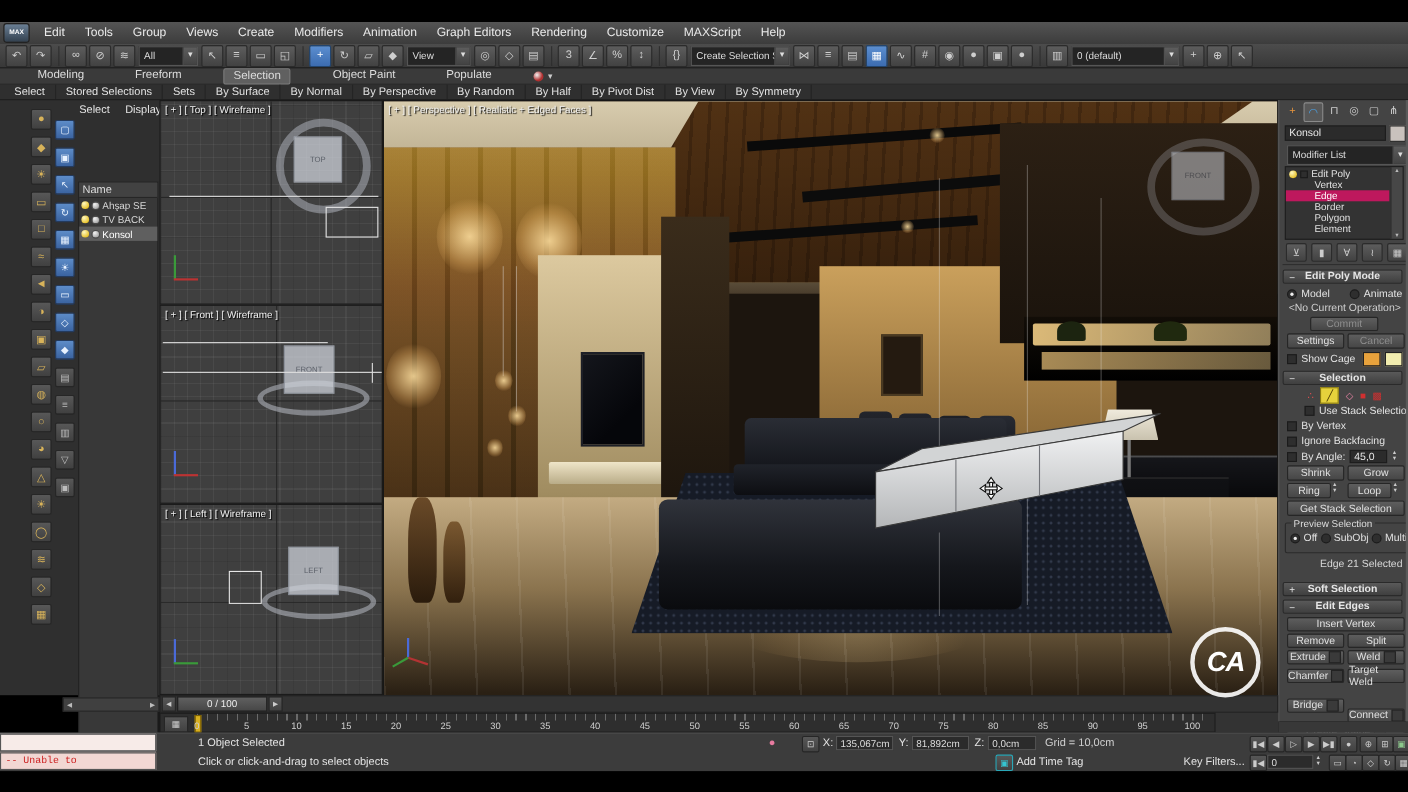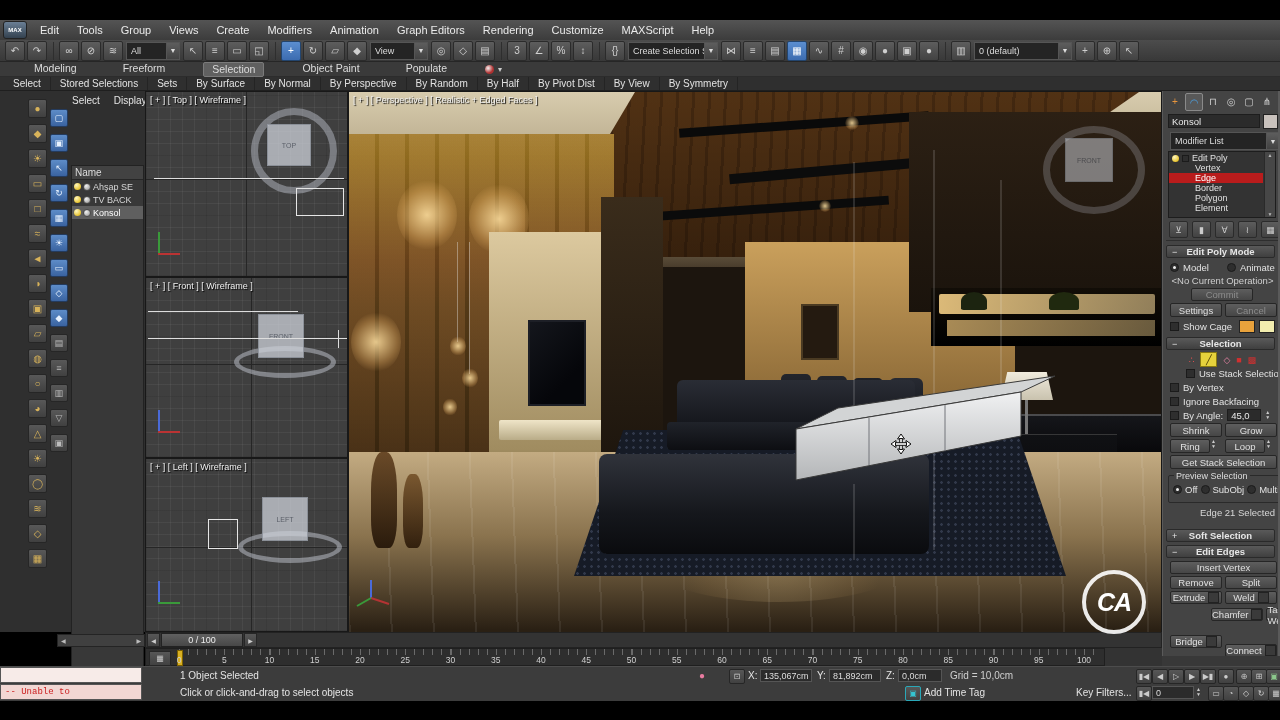--- a/index.html
+++ b/index.html
@@ -88,21 +88,21 @@
   .ro-pm{position:absolute;left:5px;font-weight:normal;font-size:9px;}
   .btn{background:linear-gradient(#5e5e5e,#464646);border:1px solid #262626;border-radius:2px;color:#e0e0e0;
        font-size:9.5px;display:flex;align-items:center;justify-content:center;box-sizing:border-box;}
   .btn.dis{color:#8d8d8d;}
   .cb{width:9px;height:9px;background:#2e2e2e;border:1px solid #1b1b1b;flex:0 0 auto;box-sizing:border-box;}
   .rb{width:9px;height:9px;border-radius:50%;background:#2e2e2e;border:1px solid #1b1b1b;flex:0 0 auto;box-sizing:border-box;position:relative;}
   .rb.sel::after{content:"";position:absolute;left:2px;top:2px;width:3px;height:3px;border-radius:50%;background:#eee;}
   .cprow{position:absolute;left:7px;width:105px;display:flex;align-items:center;gap:4px;font-size:9.5px;color:#e2e2e2;}
   .stkrow{height:10px;display:flex;align-items:center;gap:3px;font-size:9px;color:#e0e0e0;padding-left:3px;}
   .stkrow.sub{padding-left:26px;}
-  .stkrow.sel{background:#b91c1c;color:#fff;}
+  .stkrow.sel{background:#be185d;color:#fff;}
   .spin{display:flex;flex-direction:column;justify-content:center;font-size:5px;line-height:5px;color:#ccc;width:9px;}
   .setbox{width:9px;height:9px;background:#3a3a3a;border:1px solid #222;flex:0 0 auto;}
   
   #timeslider{left:145px;top:632px;width:1017px;height:16px;background:#333;border:1px solid #222;box-sizing:border-box;display:flex;align-items:center;}
   .ts-arrow{width:11px;height:12px;background:linear-gradient(#575757,#414141);border:1px solid #262626;
             color:#ccc;font-size:6px;display:flex;align-items:center;justify-content:center;margin:0 1px;}
   #ts-handle{width:80px;height:12px;background:linear-gradient(#606060,#474747);border:1px solid #222;
              color:#eee;font-size:9px;display:flex;align-items:center;justify-content:center;}
   #trackbar{left:145px;top:648px;width:960px;height:18px;background:#2e2e2e;border:1px solid #1f1f1f;box-sizing:border-box;}
   #tb-icon{position:absolute;left:3px;top:2px;width:20px;height:13px;background:linear-gradient(#575757,#414141);
@@ -596,21 +596,21 @@
           <div class="btn" style="height: 13px; flex: 1 1 0%;">
             <span>Extrude</span>
             <span class="setbox" style="margin-left: 3px;"></span>
           </div>
           <div class="btn" style="height: 13px; flex: 1 1 0%;">
             <span>Weld</span>
             <span class="setbox" style="margin-left: 3px;"></span>
           </div>
         </div>
         <div style="display: flex; gap: 3px; margin-bottom: 2px;">
-          <div class="btn" style="height: 13px; flex: 1 1 0%; margin-left: 41px;">
+          <div class="btn" style="height: 13px; flex: 1 1 0%;">
             <span>Chamfer</span>
             <span class="setbox" style="margin-left: 3px;"></span>
           </div>
           <div class="btn" style="height: 13px; flex: 1 1 0%;">
             <span>Target Weld</span>
           </div>
         </div>
         <div style="display: flex; gap: 3px; margin-bottom: 2px;">
           <div class="btn" style="height: 13px; flex: 1 1 0%; margin-top: 12px;">
             <span>Bridge</span>

